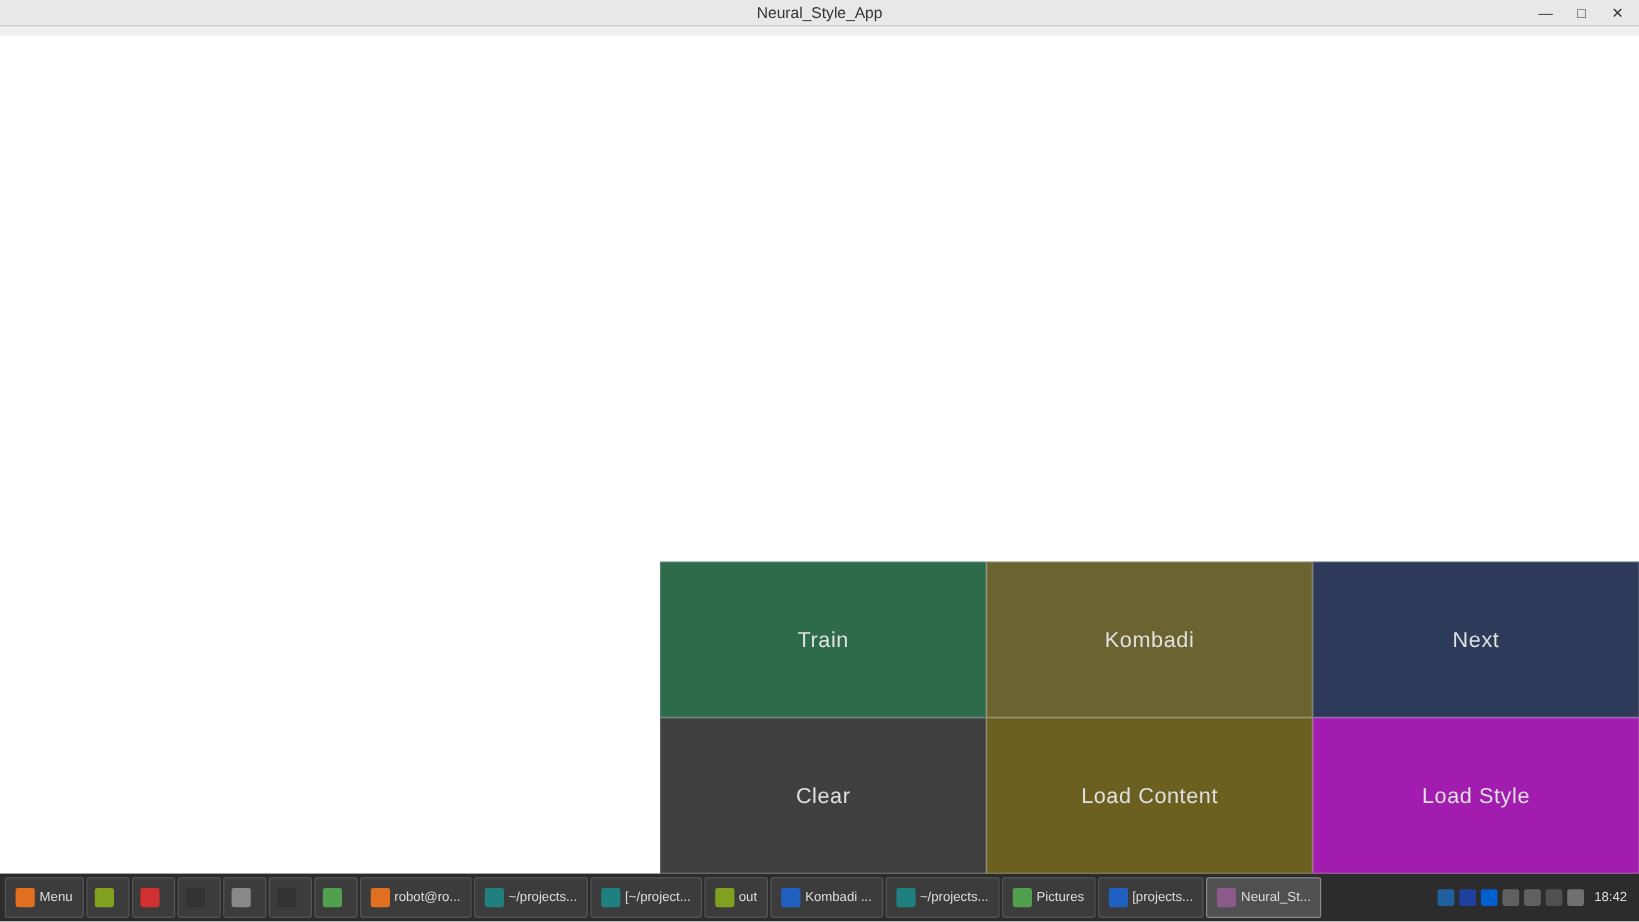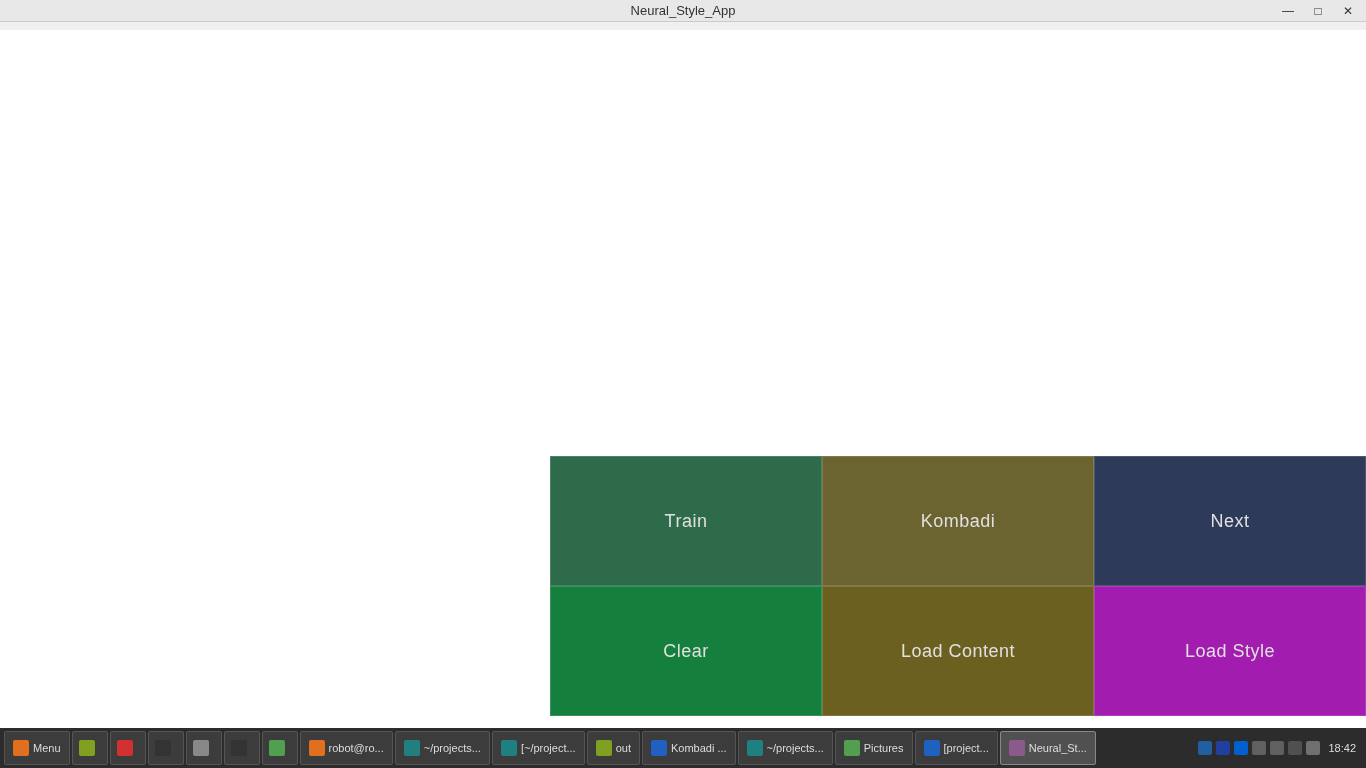--- a/index.html
+++ b/index.html
@@ -67,21 +67,21 @@
       top: 30px;
       left: 0;
       width: 100%;
       height: calc(768px - 30px - 40px);
       background: white;
     }
 
     
     .button-grid {
       position: absolute;
-      bottom: 12px;
+      bottom: 0;
       right: 0;
       display: grid;
       grid-template-columns: 272px 272px 272px;
       grid-template-rows: 130px 130px;
     }
 
     .grid-btn {
       border: none;
       cursor: pointer;
       font-size: 18px;
@@ -100,21 +100,21 @@
 
     .btn-previous {
       background: #6b6330;
     }
 
     .btn-next {
       background: #2d3a5a;
     }
 
     .btn-clear {
-      background: #15803d;
+      background: #404040;
     }
 
     .btn-load-content {
       background: #6b6020;
     }
 
     .btn-load-style {
       background: #a21caf;
     }
 
@@ -285,21 +285,21 @@
     <span>~/projects...</span>
   </div>
 
   <div class="taskbar-item">
     <span class="taskbar-icon icon-light-green"></span>
     <span>Pictures</span>
   </div>
 
   <div class="taskbar-item">
     <span class="taskbar-icon icon-blue"></span>
-    <span>[project...</span>
+    <span>[projects...</span>
   </div>
 
   <div class="taskbar-item active">
     <span class="taskbar-icon icon-neural"></span>
     <span>Neural_St...</span>
   </div>
 
   <div class="taskbar-spacer"></div>
 
   <div class="taskbar-tray">

